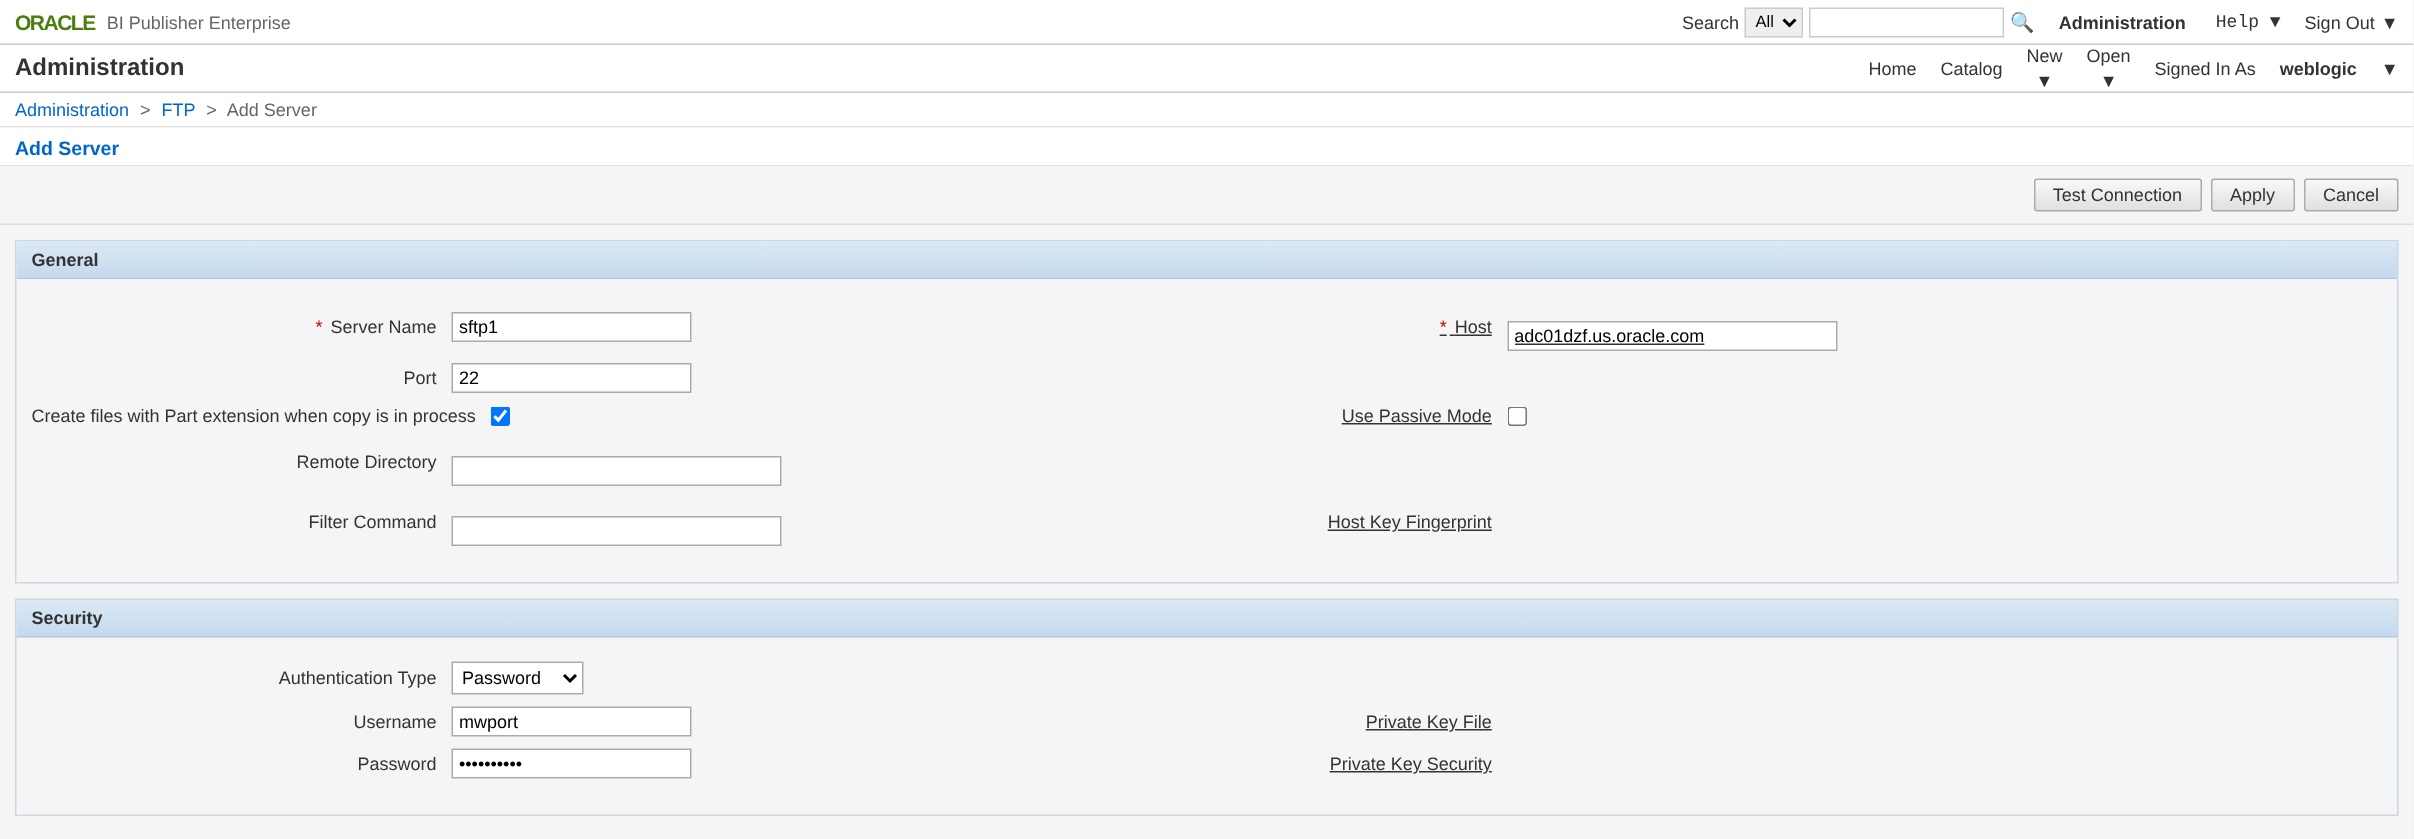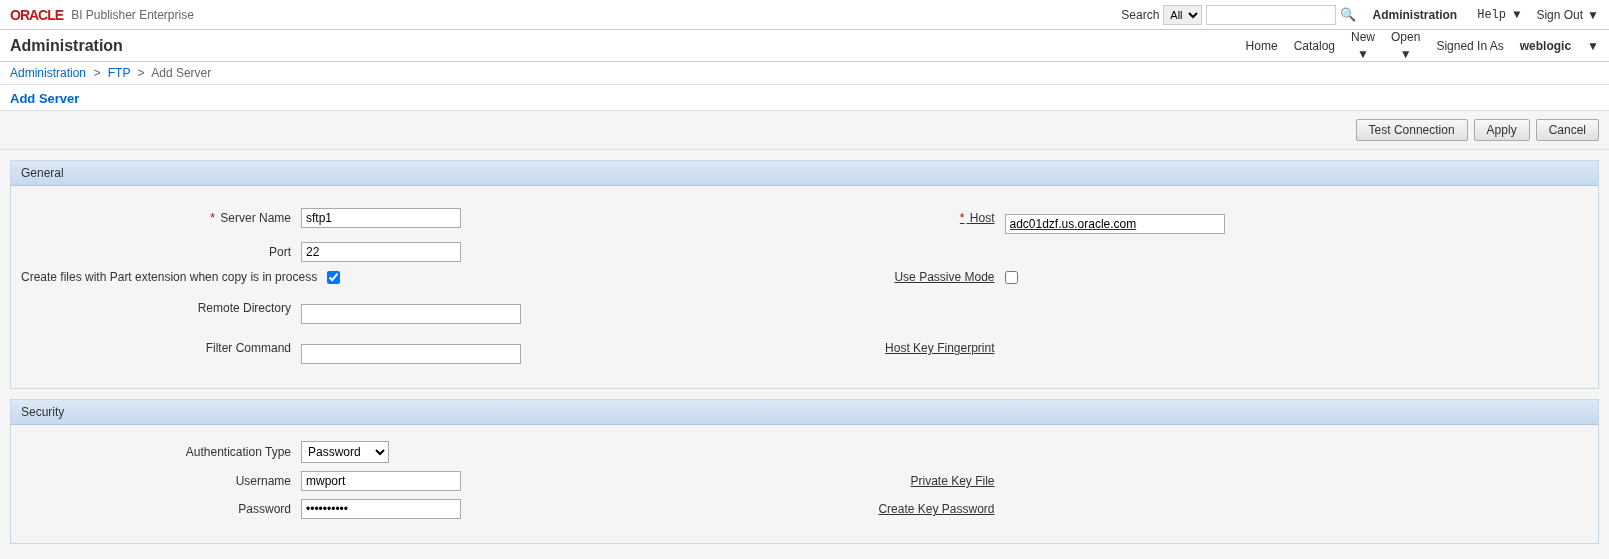--- a/index.html
+++ b/index.html
@@ -16,21 +16,21 @@
     }
     #logo-area {
       display: flex;
       align-items: center;
       gap: 8px;
       flex: 0 0 auto;
     }
     #oracle-logo {
       font-size: 14px;
       font-weight: bold;
-      color: #b91c1c;
+      color: #4d7c0f;
       letter-spacing: -1px;
     }
     #bi-publisher-label {
       font-size: 12px;
       color: #666;
     }
     #search-area {
       margin-left: auto;
       display: flex;
       align-items: center;
@@ -164,21 +164,21 @@
     
     .section-panel {
       border: 1px solid #c8d8e8;
       margin-bottom: 10px;
       background: #f5f5f5;
     }
     .section-header {
       background: linear-gradient(to bottom, #dce9f5, #c5d9ee);
       border-bottom: 1px solid #b0c8e0;
       padding: 5px 10px;
-      font-weight: normal;
+      font-weight: bold;
       font-size: 12px;
       color: #333;
     }
     .section-body {
       padding: 16px 10px;
     }
     .form-row {
       display: flex;
       margin-bottom: 8px;
       align-items: center;
@@ -392,20 +392,20 @@
           <span class="field-label-right">Private Key File</span>
         </div>
       </div>
 
       <div class="form-row">
         <div class="form-left">
           <span class="field-label">Password</span>
           <input type="password" class="text-input" value="1234567890" style="">
         </div>
         <div class="form-right">
-          <span class="field-label-right">Create Key Password</span>
+          <span class="field-label-right">Private Key Security</span>
         </div>
       </div>
 
     </div>
   </div>
 
 </div>
 
 </body></html>

